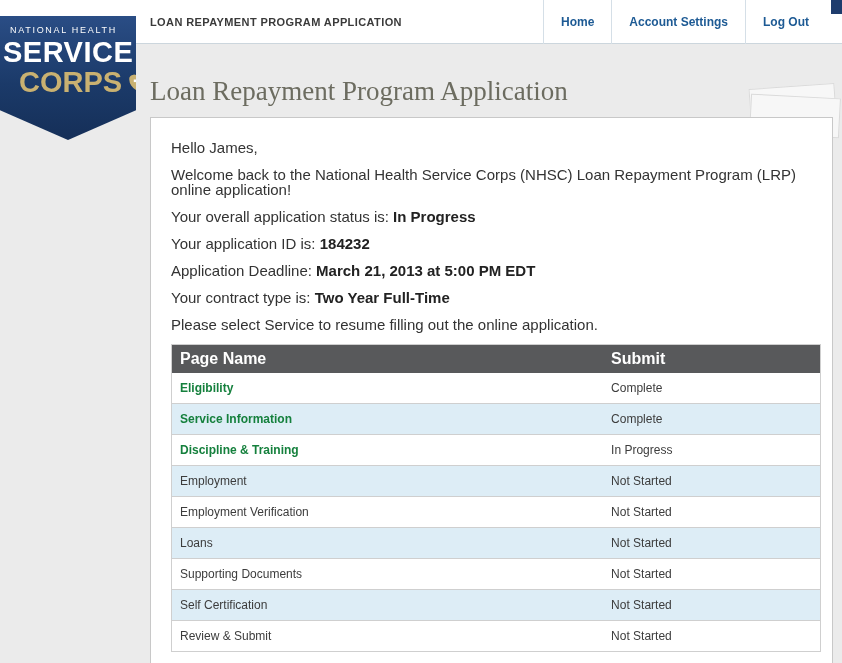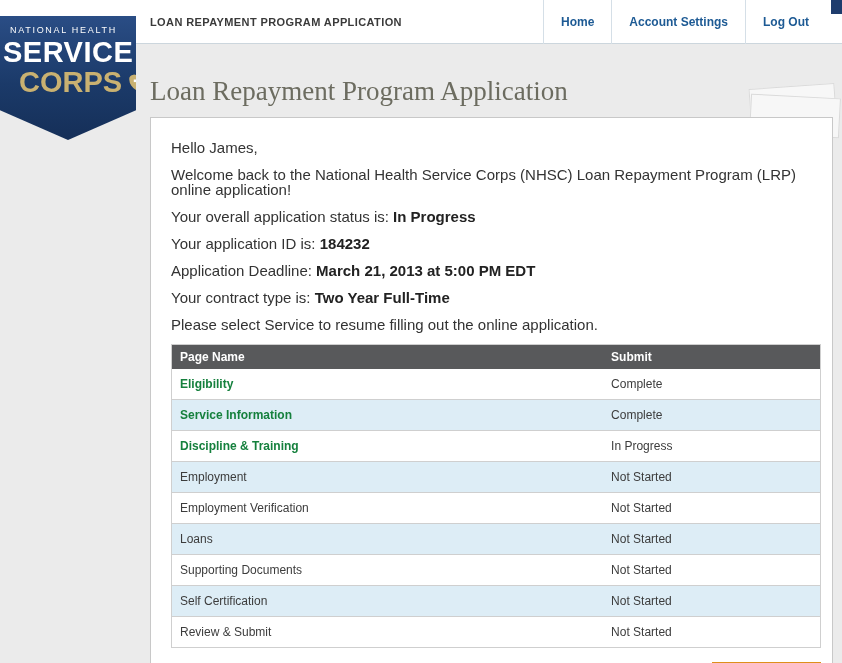--- a/index.html
+++ b/index.html
@@ -80,21 +80,21 @@
   }
   .card p strong { color: #222; }
 
   
   table.status-table {
     width: 100%; border-collapse: collapse; margin-top: 6px;
     border: 1px solid #cfcfcf;
   }
   .status-table th {
     background: #58595b; color: #fff; text-align: left;
-    font-size: 12px; font-weight: bold; padding: 5px 8px;
+    font-size: 16px; font-weight: bold; padding: 5px 8px;
   }
   .status-table td {
     font-size: 12px; color: #3c3c3c; padding: 8px 8px;
     border-bottom: 1px solid #cfcfcf;
   }
   .status-table col.c-page { width: 66.5%; }
   .status-table tr.alt { background: #ddedf6; }
   .page-link { color: #15803d; font-weight: bold; cursor: pointer; text-decoration: none; }
 
   

